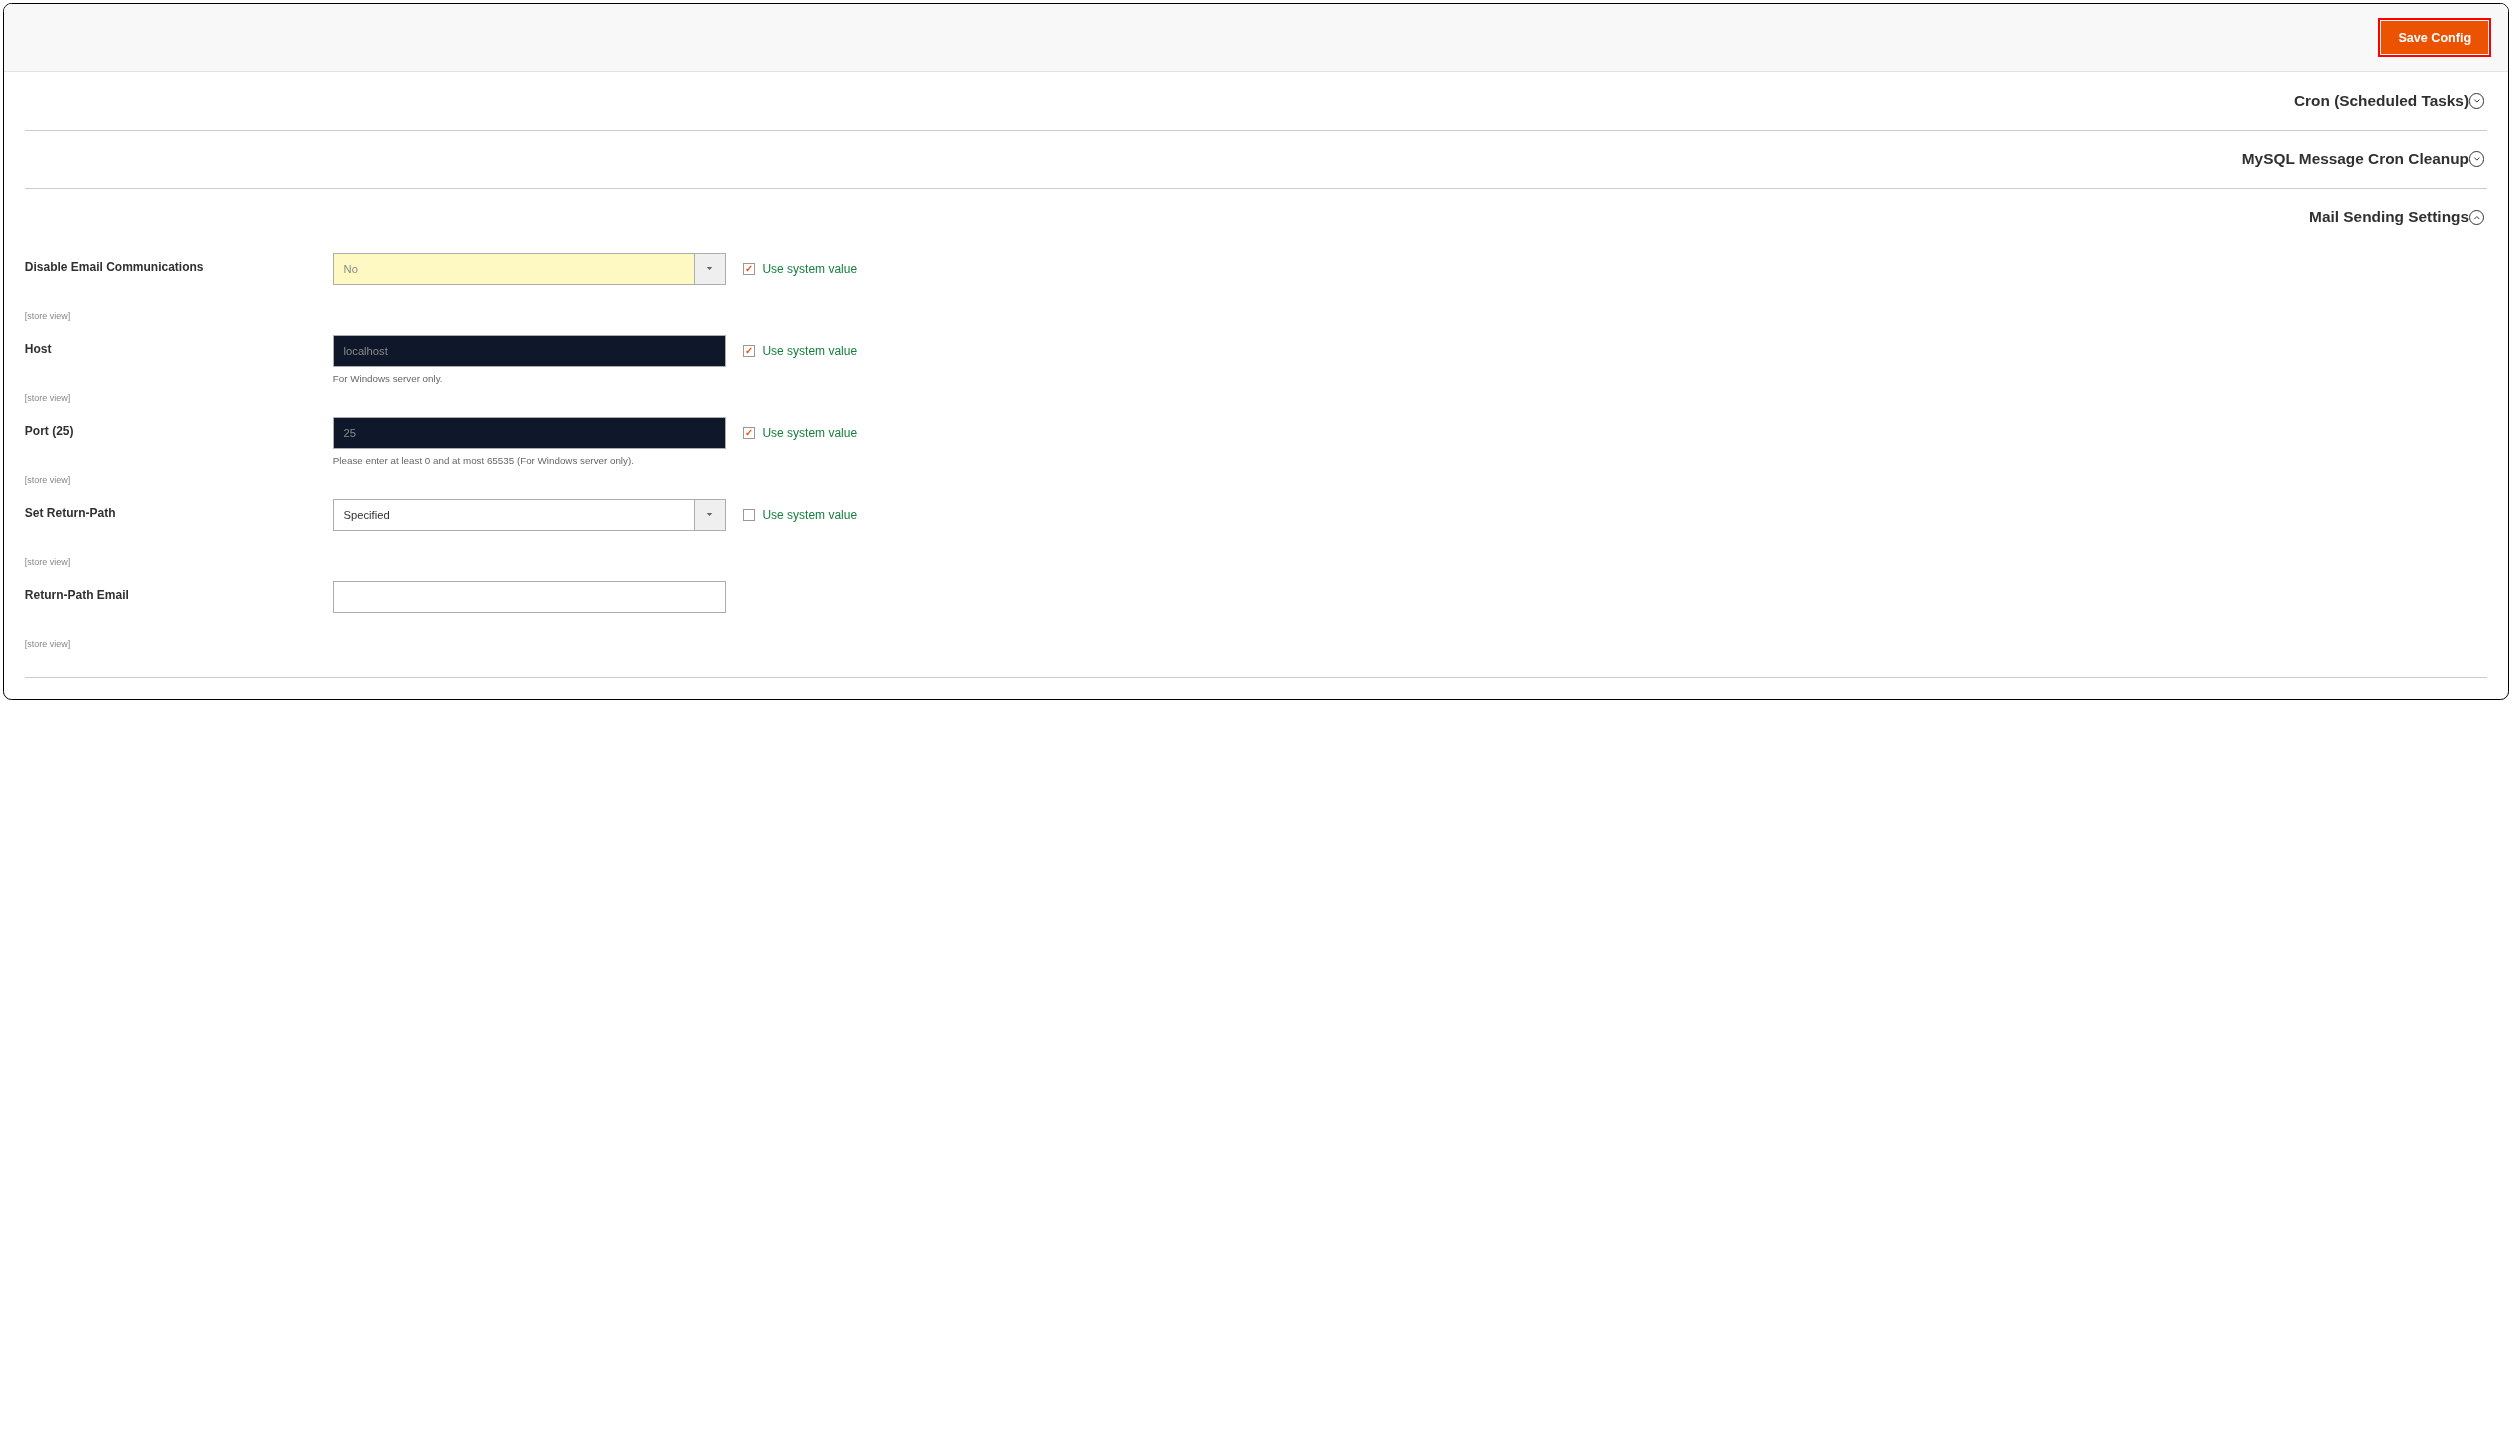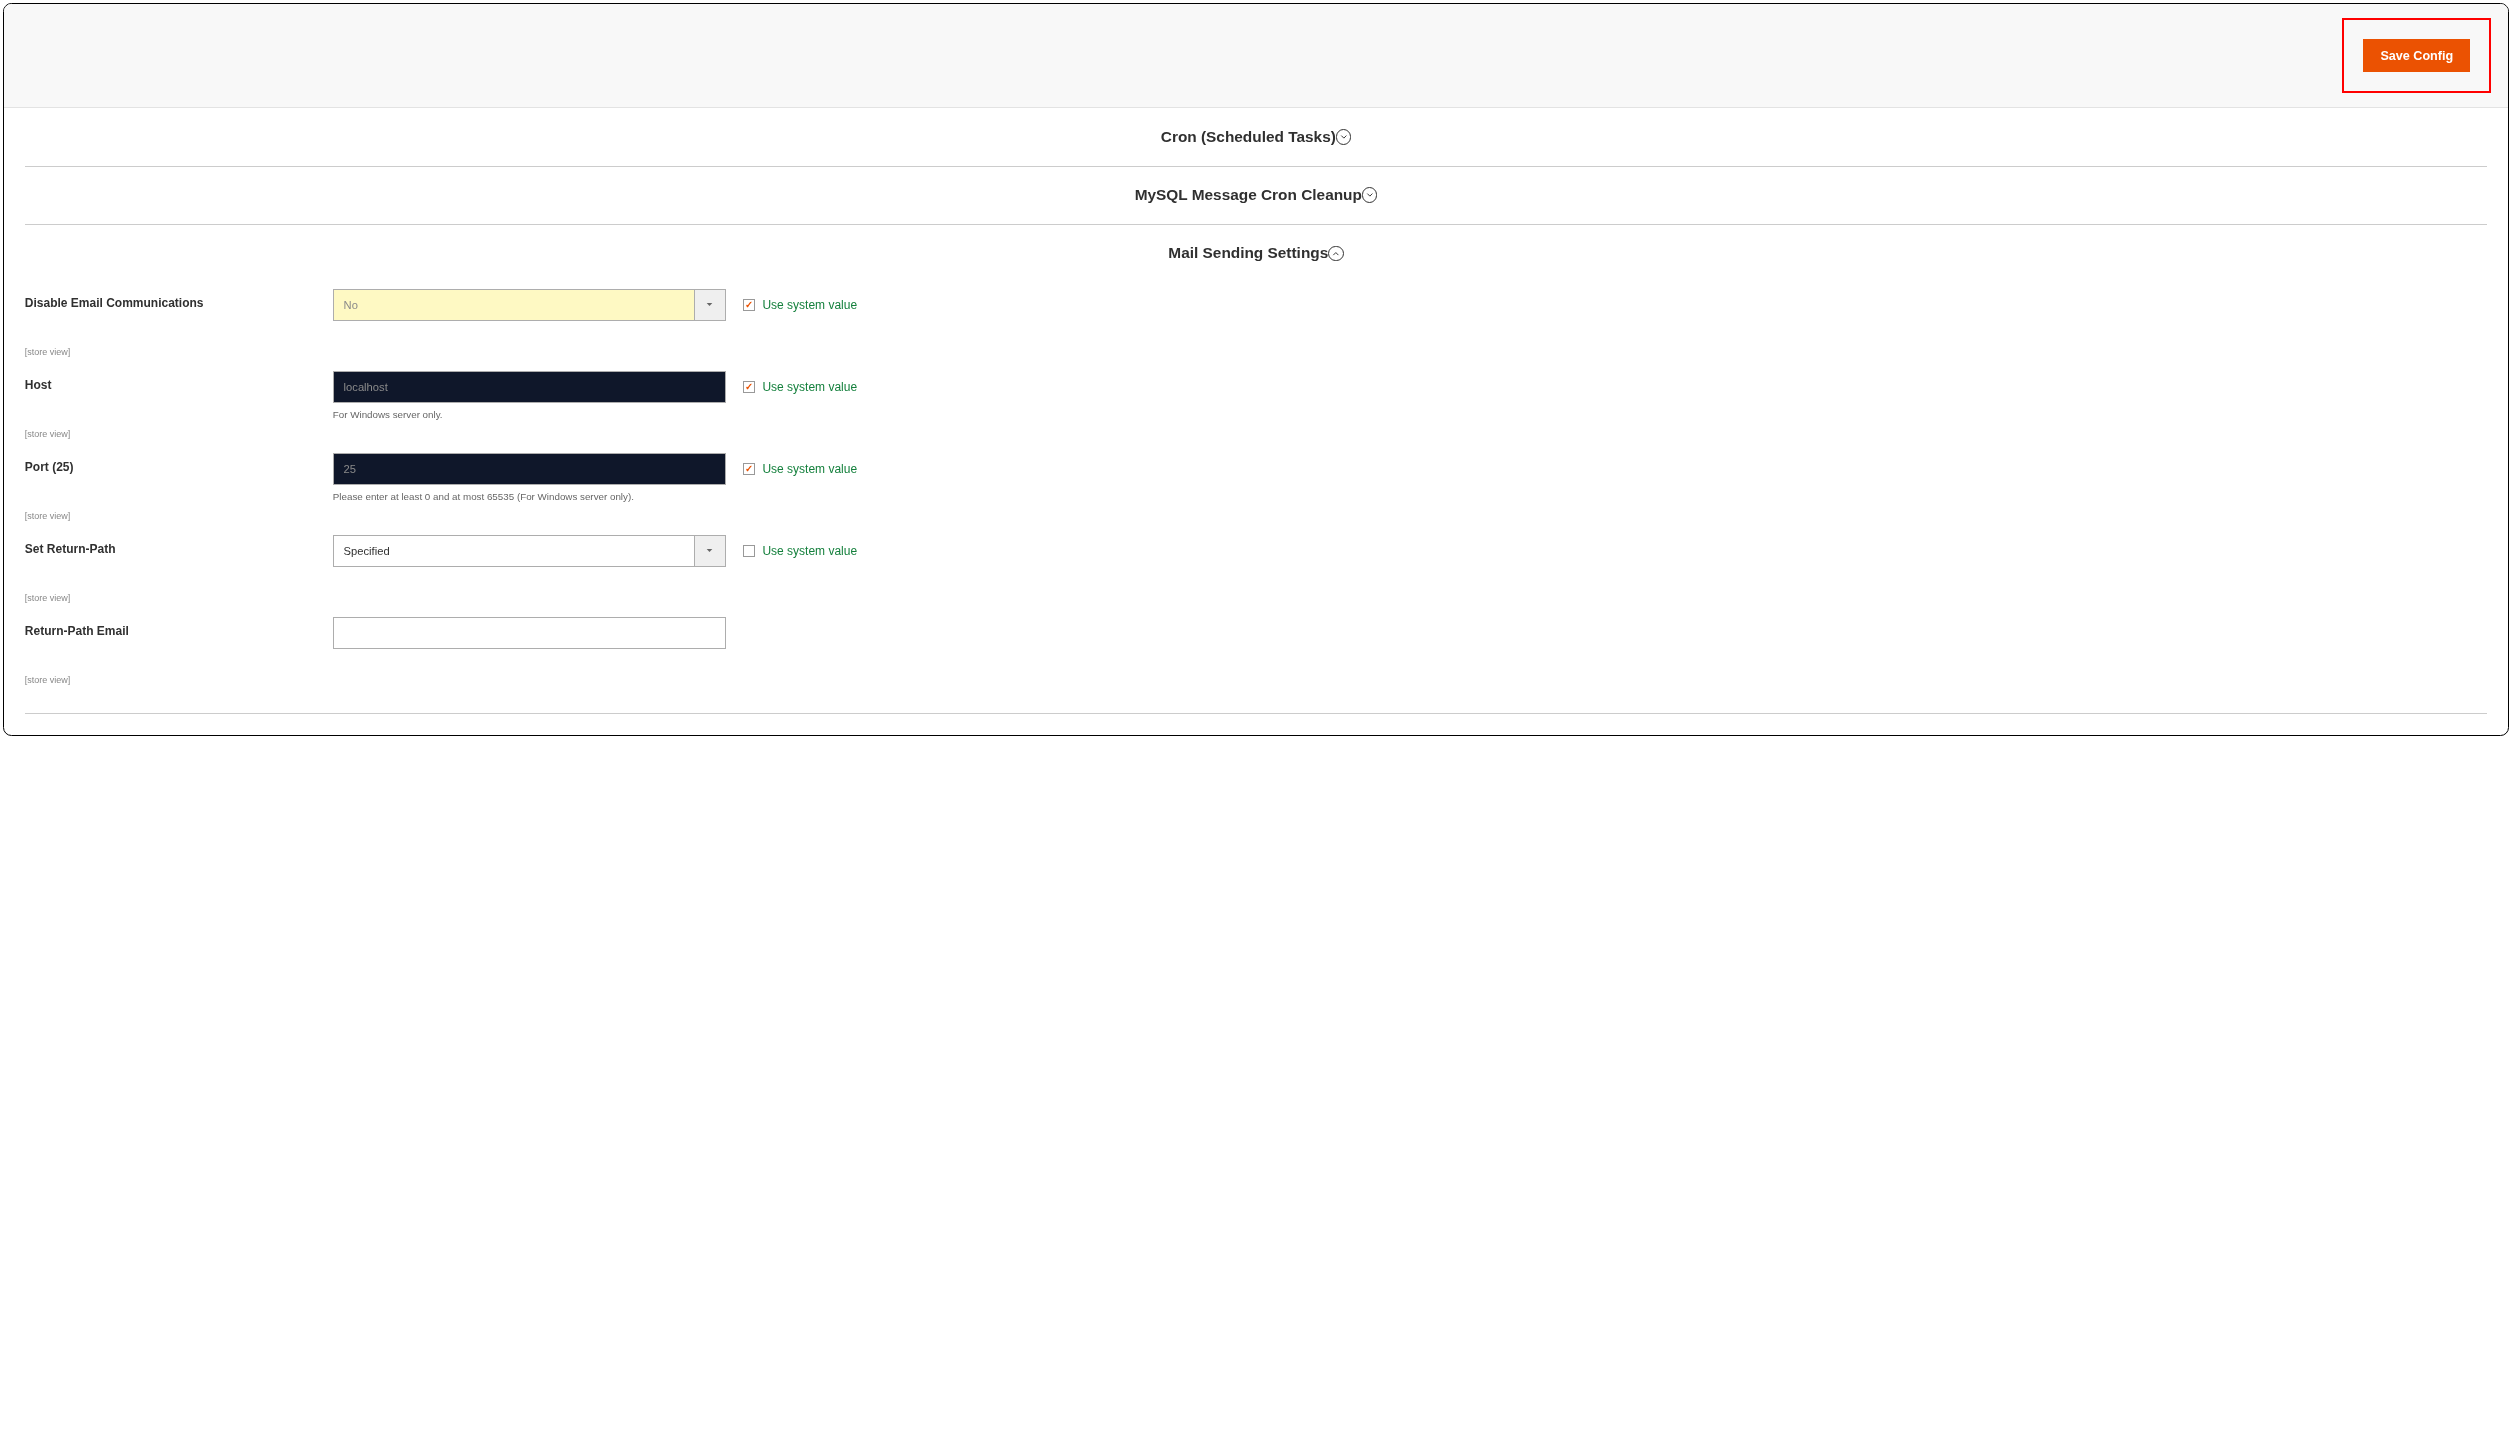--- a/index.html
+++ b/index.html
@@ -18,39 +18,39 @@
     }
     .header-bar {
       background: #f8f8f8;
       border-bottom: 0.7px solid #e3e3e3;
       padding: 14px 17px;
       display: flex;
       justify-content: flex-end;
     }
     .save-btn-wrap {
       border: 2.1px solid #ff0000;
-      padding: 19px;
+      padding: 1px;
       display: inline-block;
     }
     .save-btn {
       background: #eb5202;
       color: #fff;
       border: none;
       font-size: 12.6px;
       font-weight: 600;
       padding: 9.8px 17px;
       cursor: pointer;
     }
     .content { padding: 0 21px 21px 21px; }
     .section {
       border-bottom: 0.7px solid #ccc;
     }
     .section-header {
       display: flex;
-      justify-content: center;
+      justify-content: flex-end;
       align-items: center;
       padding: 19.6px 2.8px;
       cursor: pointer;
     }
     .section-title {
       font-size: 15.4px;
       font-weight: 600;
       color: #303030;
     }
     .chevron {

